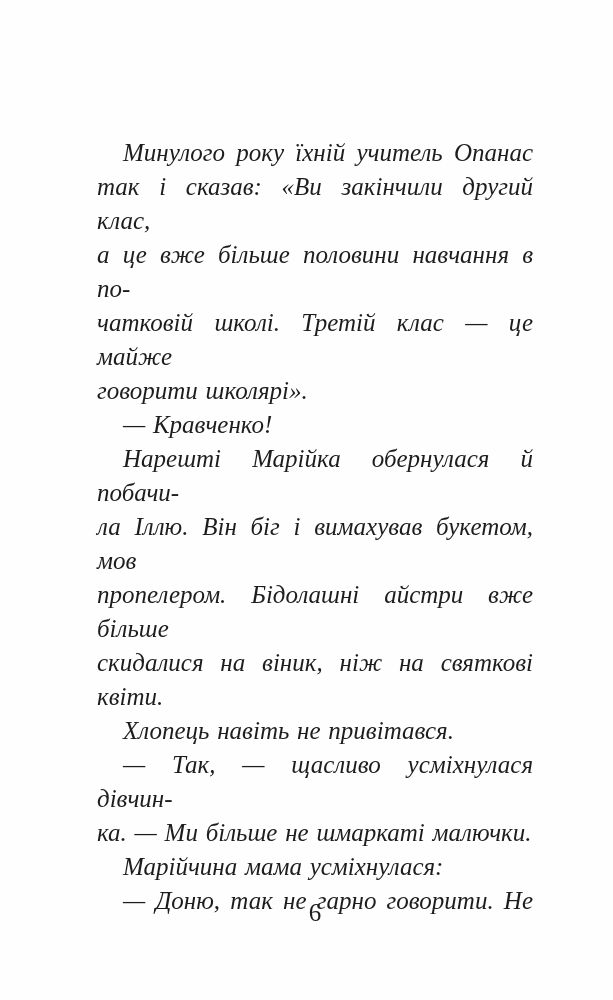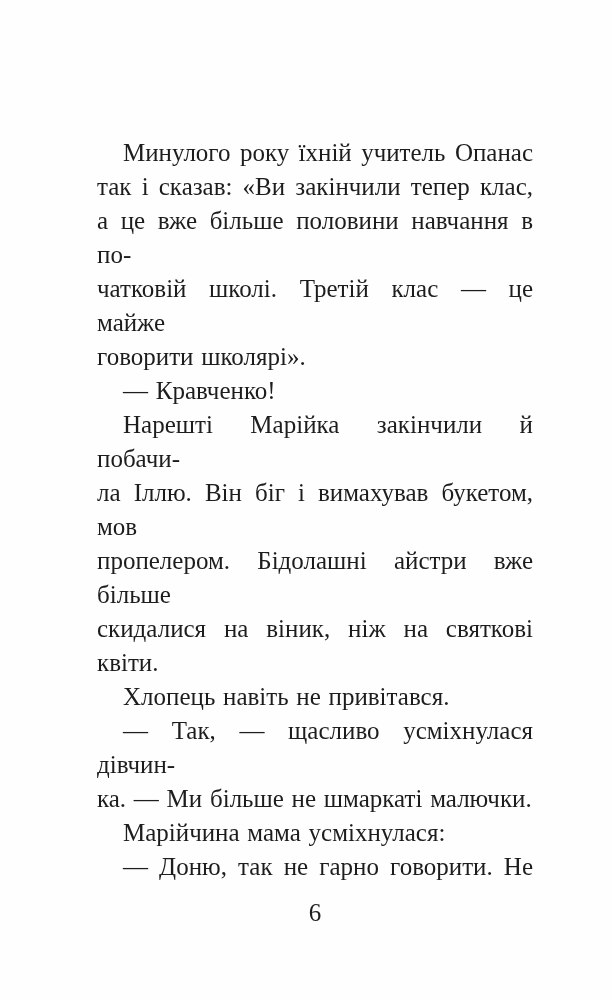--- a/index.html
+++ b/index.html
@@ -18,21 +18,21 @@
   }
   .text-block {
     position: absolute;
     left: 97px;
     top: 136px;
     width: 436px;
     font-size: 25px;
     line-height: 34px;
     word-spacing: 0.06em;
   }
-  .para { margin: 0; padding: 0; }
+  .para { margin: 0; padding: 0; font-style: italic; }
   .line {
     text-align: justify;
     text-align-last: justify;
     white-space: normal;
   }
   .line.lastline {
     text-align-last: left;
   }
   .line.firstline {
     text-indent: 26px;
@@ -47,30 +47,30 @@
     line-height: 30px;
   }
 </style>
 </head>
 <body>
 
 <div class="page">
   <div class="text-block" id="text-block">
       <div class="para">
         <div class="line firstline">Минулого року їхній учитель Опанас</div>
-        <div class="line">так і сказав: «Ви закінчили тепер клас,</div>
+        <div class="line">так і сказав: «Ви закінчили другий клас,</div>
         <div class="line">а це вже більше половини навчання в по-</div>
         <div class="line">чатковій школі. Третій клас — це майже</div>
         <div class="line lastline">говорити школярі».</div>
       </div>
       <div class="para">
         <div class="line firstline lastline">— Кравченко!</div>
       </div>
       <div class="para">
-        <div class="line firstline">Нарешті Марійка закінчили й побачи-</div>
+        <div class="line firstline">Нарешті Марійка обернулася й побачи-</div>
         <div class="line">ла Іллю. Він біг і вимахував букетом, мов</div>
         <div class="line">пропелером. Бідолашні айстри вже більше</div>
         <div class="line lastline">скидалися на віник, ніж на святкові квіти.</div>
       </div>
       <div class="para">
         <div class="line firstline lastline">Хлопець навіть не привітався.</div>
       </div>
       <div class="para">
         <div class="line firstline">— Так, — щасливо усміхнулася дівчин-</div>
         <div class="line lastline">ка. — Ми більше не шмаркаті малючки.</div>

